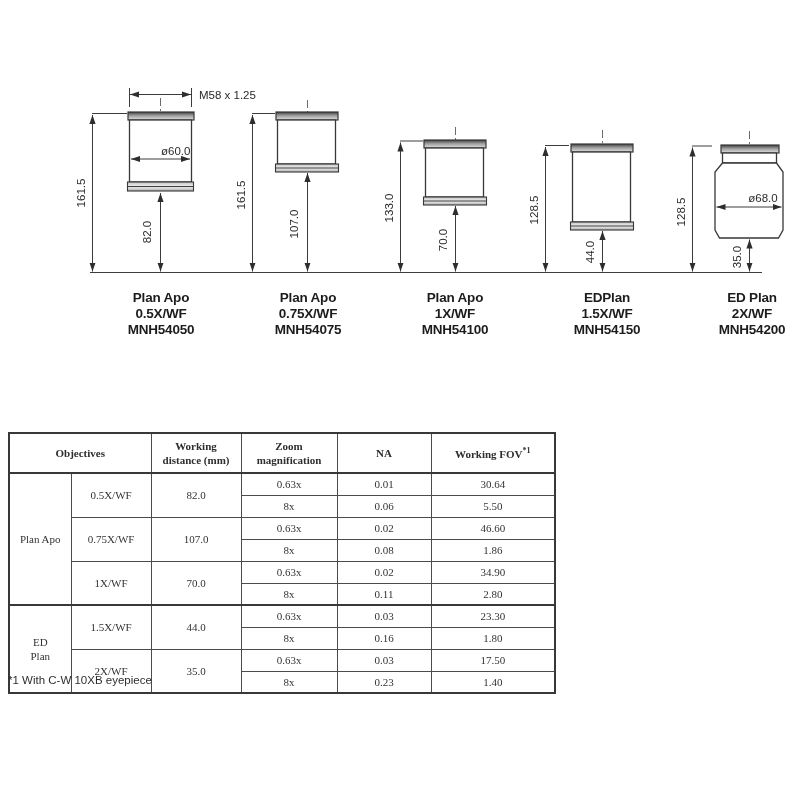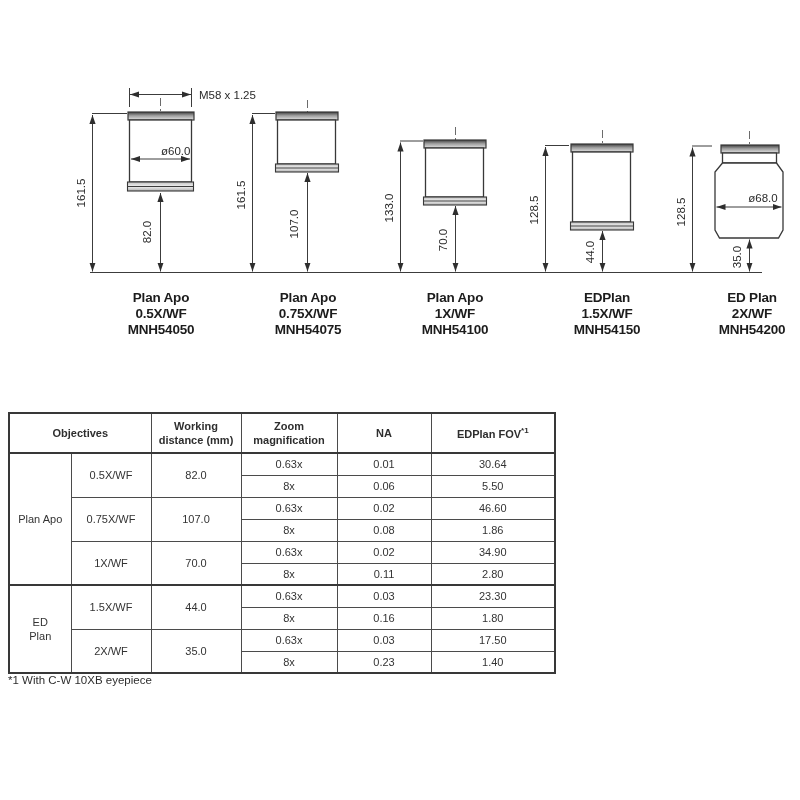--- a/index.html
+++ b/index.html
@@ -12,23 +12,24 @@
   .ln   {stroke:#3c3c3c;stroke-width:1;fill:none;}
   .dim  {stroke:#3c3c3c;stroke-width:1;fill:none;marker-start:url(#arr);marker-end:url(#arr);}
   .cl   {stroke:#5a5a5a;stroke-width:0.9;stroke-dasharray:8 3 2 3;fill:none;}
   .cap  {fill:url(#capGrad);stroke:#383838;stroke-width:1.2;}
   .bodyr{fill:#ffffff;stroke:#383838;stroke-width:1.3;}
   .flange{fill:url(#flangeGrad);stroke:#383838;stroke-width:1.1;}
   .dimt {font-size:11.5px;fill:#2b2b2b;}
   .prod {font-size:13.5px;font-weight:700;fill:#1c1c1c;text-anchor:middle;letter-spacing:-0.2px;}
   
   #spec-table{
-    position:absolute;left:8px;top:412px;width:546px;
+    position:absolute;left:8px;top:432px;width:546px;
     border-collapse:collapse;table-layout:fixed;
     border:2px solid #383838;
+    font-family:Liberation Serif, serif;
   }
   #spec-table th,#spec-table td{
     border:1px solid #4b4b4b;text-align:center;vertical-align:middle;
     font-size:11px;padding:0;color:#333;
   }
   #spec-table th{font-weight:700;border-bottom:2px solid #383838;height:38px;color:#2e2e2e;}
   #spec-table tbody tr{height:22px;}
   #spec-table tr.grp td{border-top:2px solid #383838;}
   .ml{white-space:pre-line;line-height:1.3;}
   #spec-table sup{font-size:8px;}
@@ -171,21 +172,21 @@
       <col style="width:124px">
   </colgroup>
   <thead>
     <tr>
       <th colspan="2">Objectives</th>
       <th class="ml">Working
 distance (mm)</th>
       <th class="ml">Zoom
 magnification</th>
       <th>NA</th>
-      <th><span>EDPlan FOV</span><sup>*1</sup></th>
+      <th><span>Working FOV</span><sup>*1</sup></th>
     </tr>
   </thead>
   <tbody>
     <tr>
       <td rowspan="6">Plan Apo</td>
       <td rowspan="2">0.5X/WF</td>
       <td rowspan="2">82.0</td>
       <td>0.63x</td>
       <td>0.01</td>
       <td>30.64</td>

